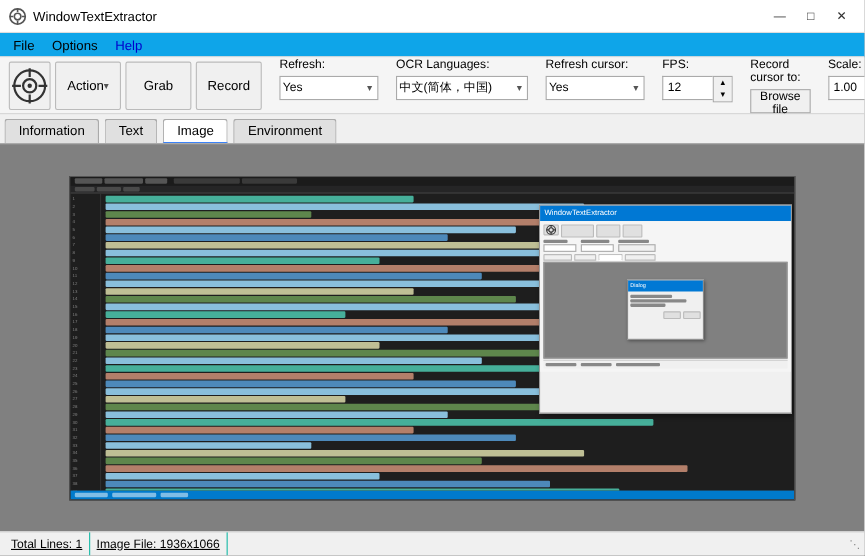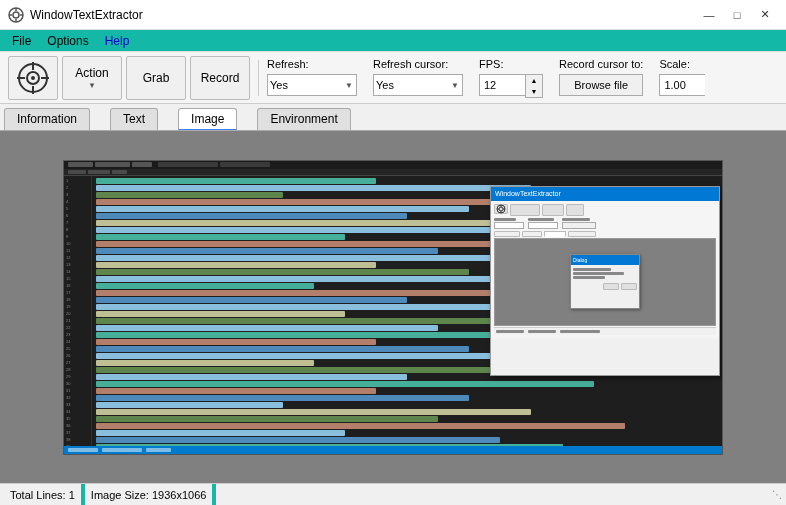--- a/index.html
+++ b/index.html
@@ -45,21 +45,21 @@
       cursor: pointer;
       display: flex;
       align-items: center;
       justify-content: center;
       font-size: 11px;
       color: #333;
     }
 
     
     .menu-bar {
-      background: #14b8a6;
+      background: #0ea5e9;
       height: 22px;
       display: flex;
       align-items: center;
       padding: 0 4px;
       border-bottom: 1px solid #ddd;
     }
     .menu-item {
       padding: 2px 8px;
       cursor: pointer;
       font-size: 12px;
@@ -98,21 +98,20 @@
       border: 1px solid #bbb;
       background: #f0f0f0;
       cursor: pointer;
       display: flex;
       align-items: center;
       justify-content: center;
       border-radius: 2px;
       padding: 0 8px;
       font-size: 12px;
       gap: 0;
-      flex-direction: column;
     }
 
     
     .controls-panel {
       display: flex;
       gap: 16px;
       align-items: flex-start;
       flex: 1;
     }
     .control-group {
@@ -183,21 +182,21 @@
       padding-top: 4px;
       padding-left: 4px;
     }
     .tab {
       padding: 3px 12px;
       border: 1px solid #aaa;
       border-bottom: none;
       background: #e0e0e0;
       cursor: pointer;
       font-size: 12px;
-      margin-right: 20px;
+      margin-right: 5px;
       border-radius: 3px 3px 0 0;
     }
     .tab.active {
       background: #ffffff;
       border-bottom: 1px solid #3b82f6;
       z-index: 1;
       position: relative;
     }
 
     
@@ -271,24 +270,25 @@
       background: #f0f0f0;
       border-top: 1px solid #ccc;
       display: flex;
       align-items: center;
       padding: 0 4px;
       font-size: 11px;
       color: #000;
     }
     .status-segment {
       padding: 0 6px;
-      border-right: 4px solid #14b8a6;
+      border-right: 1px solid #14b8a6;
       height: 100%;
       display: flex;
       align-items: center;
+      text-decoration: underline;
     }
     .status-segment:last-child {
       border-right: none;
     }
     .status-resize {
       margin-left: auto;
       color: #888;
       font-size: 10px;
     }
 
@@ -387,20 +387,29 @@
     <div class="control-group">
       <span class="control-label">Refresh:</span>
       <div class="select-wrapper">
         <select class="control-select">
           <option>Yes</option>
           <option>No</option>
         </select>
       </div>
     </div>
 
+    <div class="control-group">
+      <span class="control-label">OCR Languages:</span>
+      <div class="select-wrapper">
+        <select class="control-select" style="min-width:120px;">
+          <option>中文(简体，中国)</option>
+          <option>English</option>
+        </select>
+      </div>
+    </div>
 
     <div class="control-group">
       <span class="control-label">Refresh cursor:</span>
       <div class="select-wrapper">
         <select class="control-select">
           <option>Yes</option>
           <option>No</option>
         </select>
       </div>
     </div>
@@ -626,15 +635,15 @@
           <div style="height:4px;width:40px;background:rgba(255,255,255,0.5);border-radius:1px;"></div>
           <div style="height:4px;width:25px;background:rgba(255,255,255,0.5);border-radius:1px;"></div>
         </div>
       </div>
     </div>
   </div>
 </div>
 
 <div class="status-bar">
   <span class="status-segment">Total Lines: 1</span>
-  <span class="status-segment">Image Size: 1936x1066</span>
+  <span class="status-segment">Image File: 1936x1066</span>
   <span class="status-resize">⋱</span>
 </div>
 
 </body></html>

